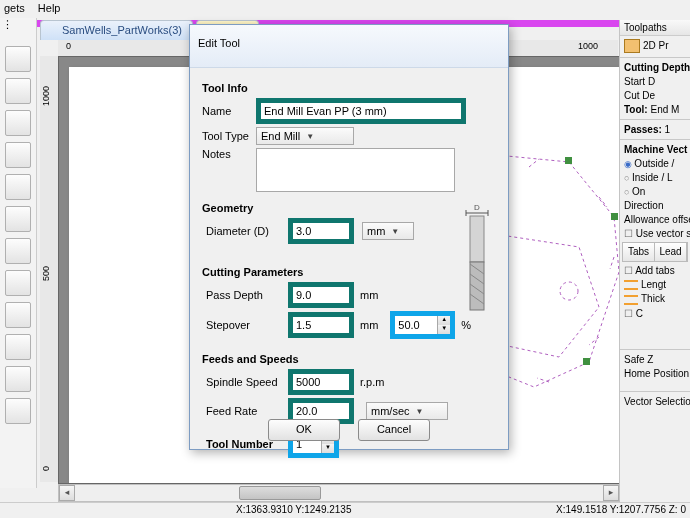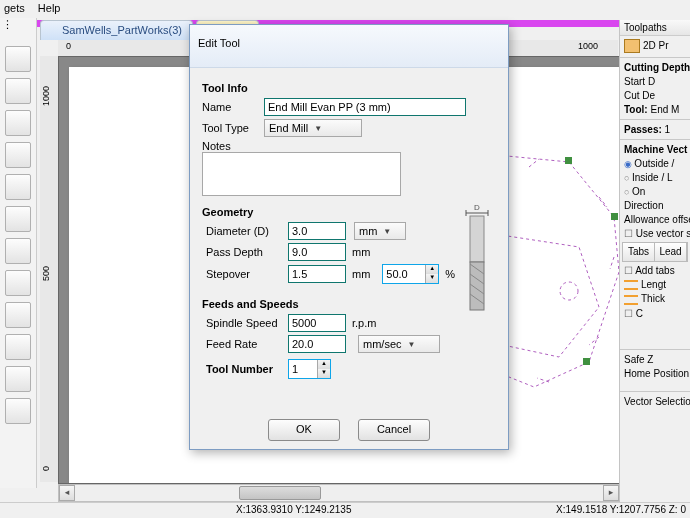--- a/index.html
+++ b/index.html
@@ -151,42 +151,42 @@
   }
   .dlg-title {
     height: 18px;
     background: linear-gradient(#f6f9fd,#e4ecf7);
     border-bottom:1px solid #cdd9e8;
     padding: 12px 8px;
   }
   .dlg-body { padding: 8px 12px; position:relative; }
   .section-h { font-weight: bold; margin: 6px 0 4px 0; }
   .row { display:flex; align-items:center; margin: 3px 0; }
-  .lbl { width: 62px; }
+  .lbl { width: 54px; }
   .lbl-s { width: 82px; padding-left: 4px;}
   .txt {
-    border:1px solid #0f766e; background:#fff;
+    border:5px solid #0f766e; background:#fff;
     height: 16px; padding: 0 3px;
     font: inherit;
   }
   .txt.long { width: 194px; }
   .txt.med { width: 50px; }
   .combo {
     display:inline-flex; align-items:center;
     border:1px solid #a8a8a8; background:linear-gradient(#fbfbfb,#e9e9e9);
     height: 16px; padding: 0 2px 0 4px;
   }
   .combo .caret { margin-left:6px; font-size:8px; color:#444;}
   .notes {
     width: 197px; height: 42px;
     border:1px solid #a8a8a8; background:#fff;
   }
   .spin {
     display:inline-flex; align-items:stretch; height:18px;
-    border:1px solid #0ea5e9; background:#fff;
+    border:5px solid #0ea5e9; background:#fff;
   }
   .spin input { border:none; width:36px; padding:0 3px; font:inherit;}
   .spin .btns { width:13px; display:flex; flex-direction:column;}
   .spin .btns div { flex:1; background:linear-gradient(#f4f4f4,#ddd); border-left:1px solid #a8a8a8; text-align:center; font-size:6px; line-height:7px;}
   .tool-img {
     position:absolute;
     top: 134px; right: 14px;
     width: 34px; height: 112px;
   }
   .tool-img svg { width:100%; height:100%;}
@@ -314,35 +314,36 @@
       <div class="lbl">Name</div>
       <input class="txt long" value="End Mill Evan PP (3 mm)" style="">
     </div>
     <div class="row">
       <div class="lbl">Tool Type</div>
       <div class="combo" style="width:90px;">
         <span>End Mill</span>
         <span class="caret">▼</span>
       </div>
     </div>
-    <div class="row" style="align-items:flex-start;flex-direction:column;">
+    <div class="row" style="align-items:flex-start;">
       <div class="lbl">Notes</div>
       <div class="notes"></div>
     </div>
 
     <div class="section-h" style="margin-top:10px;">Geometry</div>
     <div class="row">
       <div class="lbl-s">Diameter (D)</div>
       <input class="txt med" value="3.0" style="">
       <div class="combo" style="margin-left:8px; width:44px;">
         <span>mm</span>
           <span class="caret">▼</span>
       </div>
     </div>
 
+    <div class="section-h" style="margin-top:22px;">Cutting Parameters</div>
     <div class="row">
       <div class="lbl-s">Pass Depth</div>
       <input class="txt med" value="9.0" style="">
       <span class="unit">mm</span>
     </div>
     <div class="row">
       <div class="lbl-s">Stepover</div>
       <input class="txt med" value="1.5" style="">
       <span class="unit">mm</span>
       <div class="spin" style="margin-left:12px;">

